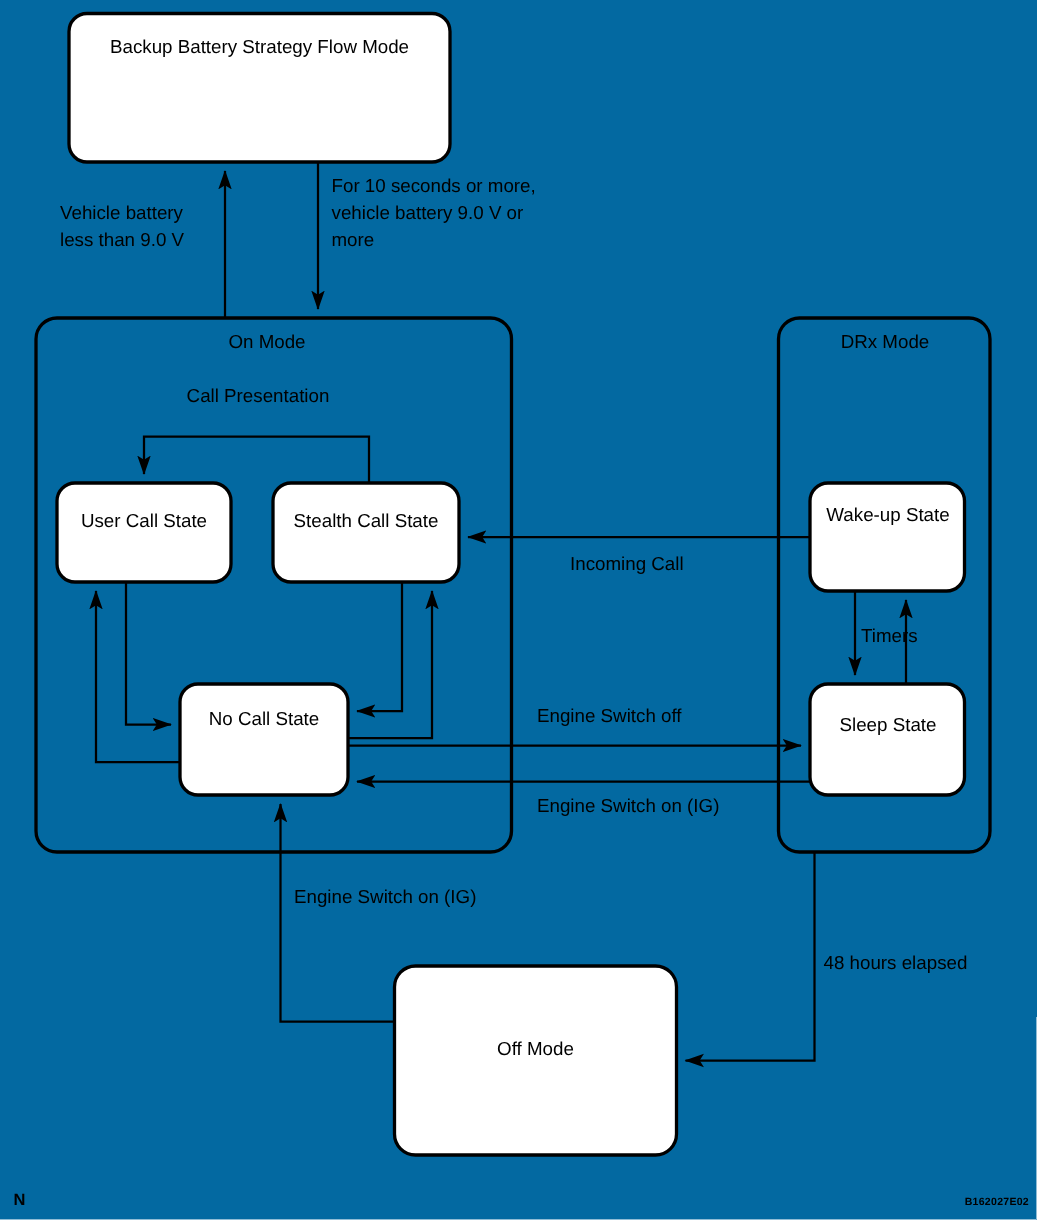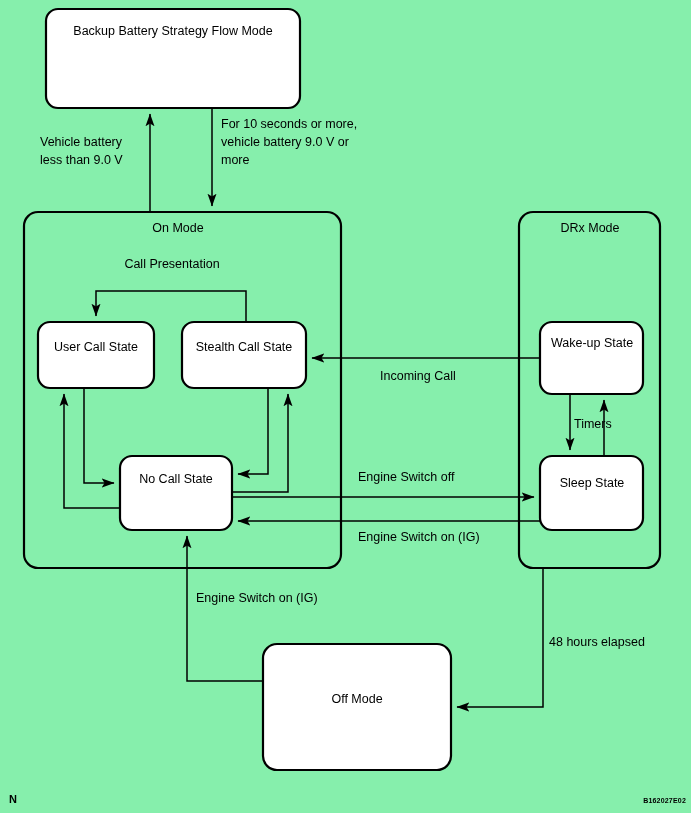--- a/index.html
+++ b/index.html
@@ -8,21 +8,21 @@
     background: #ffffff;
   }
   body {
     font-family: "Liberation Sans", sans-serif;
     color: #000000;
   }
   #canvas {
     position: relative;
     width: 691px;
     height: 813px;
-    background: #86efac;
+    background: #0369a1;
     overflow: hidden;
   }
   svg.diagram {
     position: absolute;
     left: 0;
     top: 0;
     width: 691px;
     height: 813px;
   }
   .node-box {

